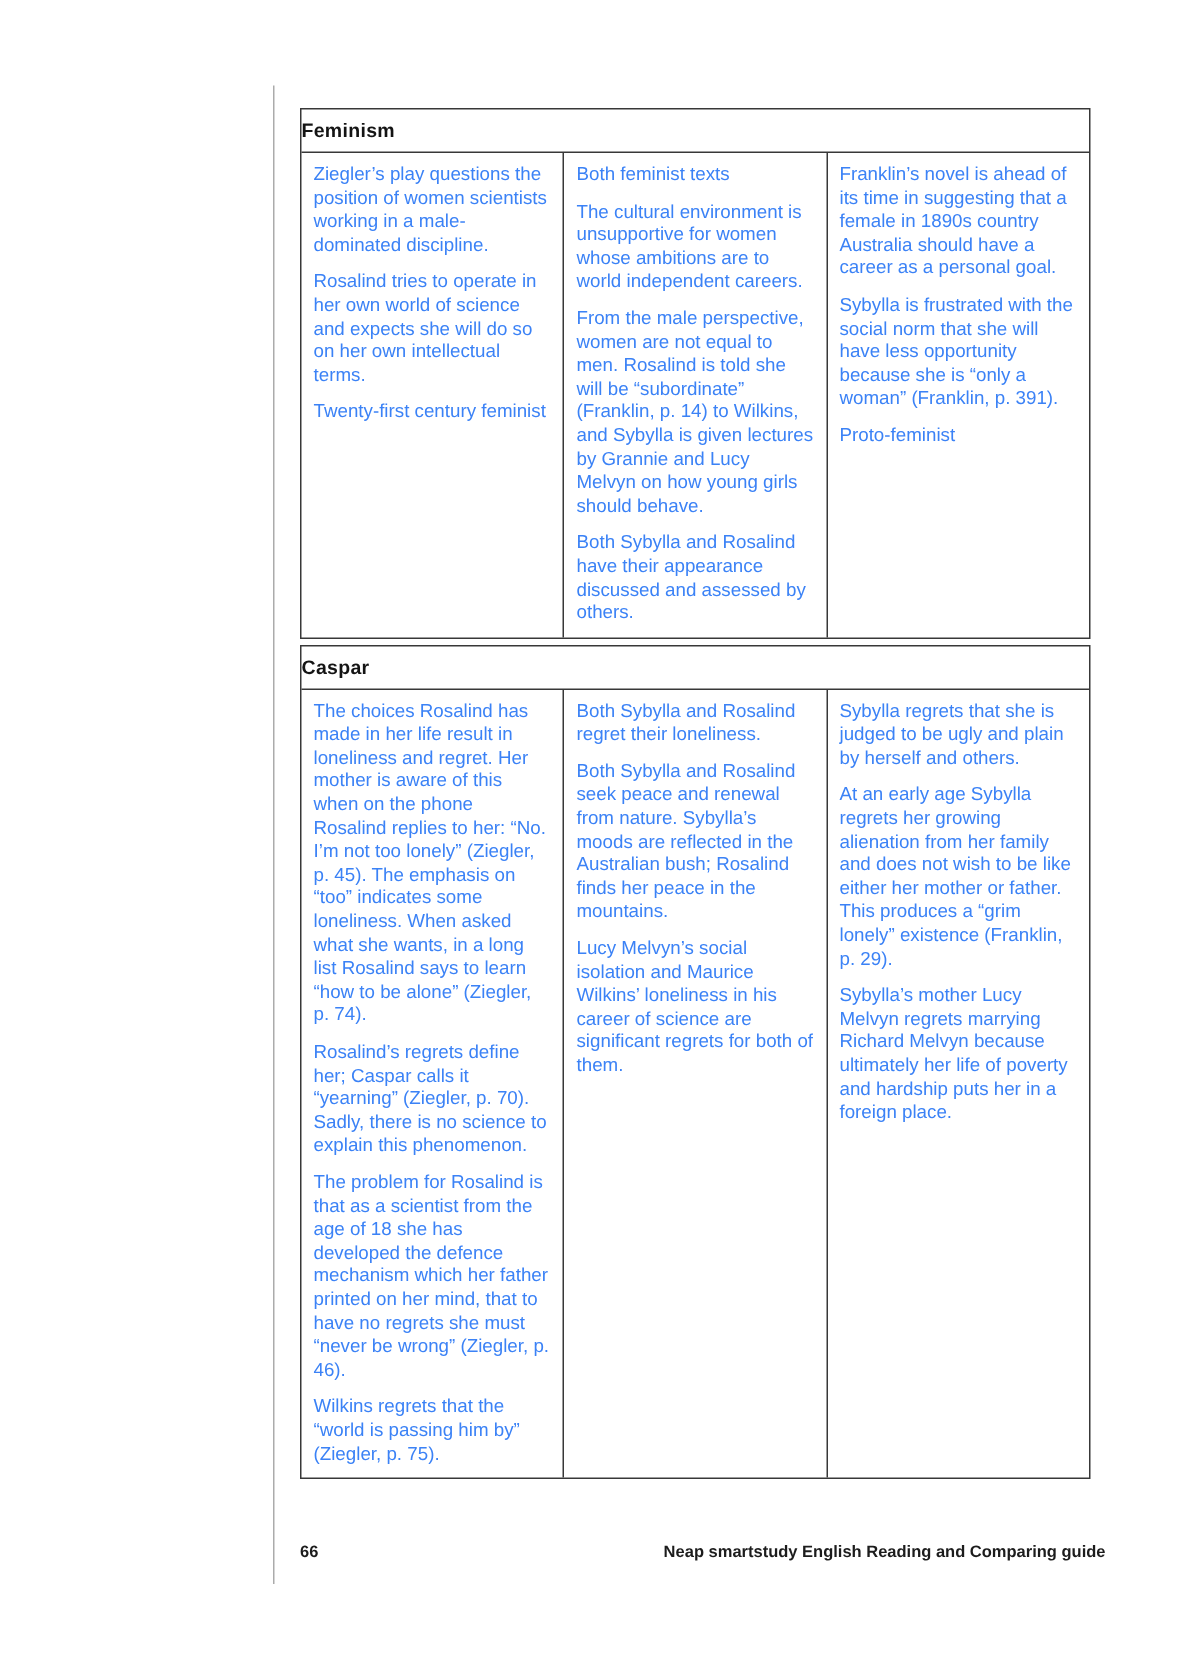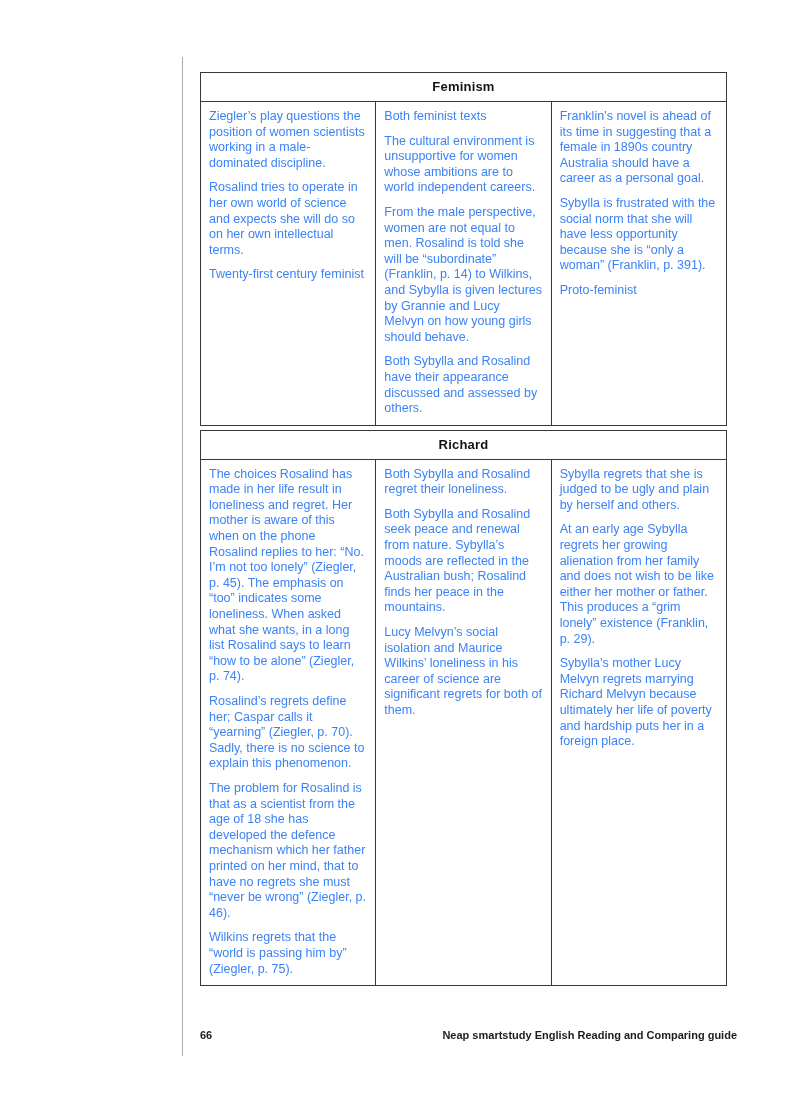--- a/index.html
+++ b/index.html
@@ -27,21 +27,20 @@
     left: 200px;
     top: 72px;
     width: 527px;
   }
   .themed-table {
     border: 1.5px solid #383838;
     margin-bottom: 4px;
     background: #ffffff;
   }
   .table-title {
-    text-align: center;
     font-weight: bold;
     font-size: 13px;
     color: #141414;
     padding: 6px 0 7px 0;
     border-bottom: 1.5px solid #383838;
     letter-spacing: 0.2px;
   }
   .table-body {
     display: flex;
     align-items: stretch;
@@ -94,21 +93,21 @@
         </div>
         <div class="col">
           <p>Franklin’s novel is ahead of its time in suggesting that a female in 1890s country Australia should have a career as a personal goal.</p>
           <p>Sybylla is frustrated with the social norm that she will have less opportunity because she is “only a woman” (Franklin, p. 391).</p>
           <p>Proto-feminist</p>
         </div>
       </div>
     </section>
 
     <section class="themed-table">
-      <div class="table-title">Richard</div>
+      <div class="table-title">Caspar</div>
       <div class="table-body">
         <div class="col">
           <p>The choices Rosalind has made in her life result in loneliness and regret. Her mother is aware of this when on the phone Rosalind replies to her: “No. I’m not too lonely” (Ziegler, p. 45). The emphasis on “too” indicates some loneliness. When asked what she wants, in a long list Rosalind says to learn “how to be alone” (Ziegler, p. 74).</p>
           <p>Rosalind’s regrets define her; Caspar calls it “yearning” (Ziegler, p. 70). Sadly, there is no science to explain this phenomenon.</p>
           <p>The problem for Rosalind is that as a scientist from the age of 18 she has developed the defence mechanism which her father printed on her mind, that to have no regrets she must “never be wrong” (Ziegler, p. 46).</p>
           <p>Wilkins regrets that the “world is passing him by” (Ziegler, p. 75).</p>
         </div>
         <div class="col">
           <p>Both Sybylla and Rosalind regret their loneliness.</p>
           <p>Both Sybylla and Rosalind seek peace and renewal from nature. Sybylla’s moods are reflected in the Australian bush; Rosalind finds her peace in the mountains.</p>

